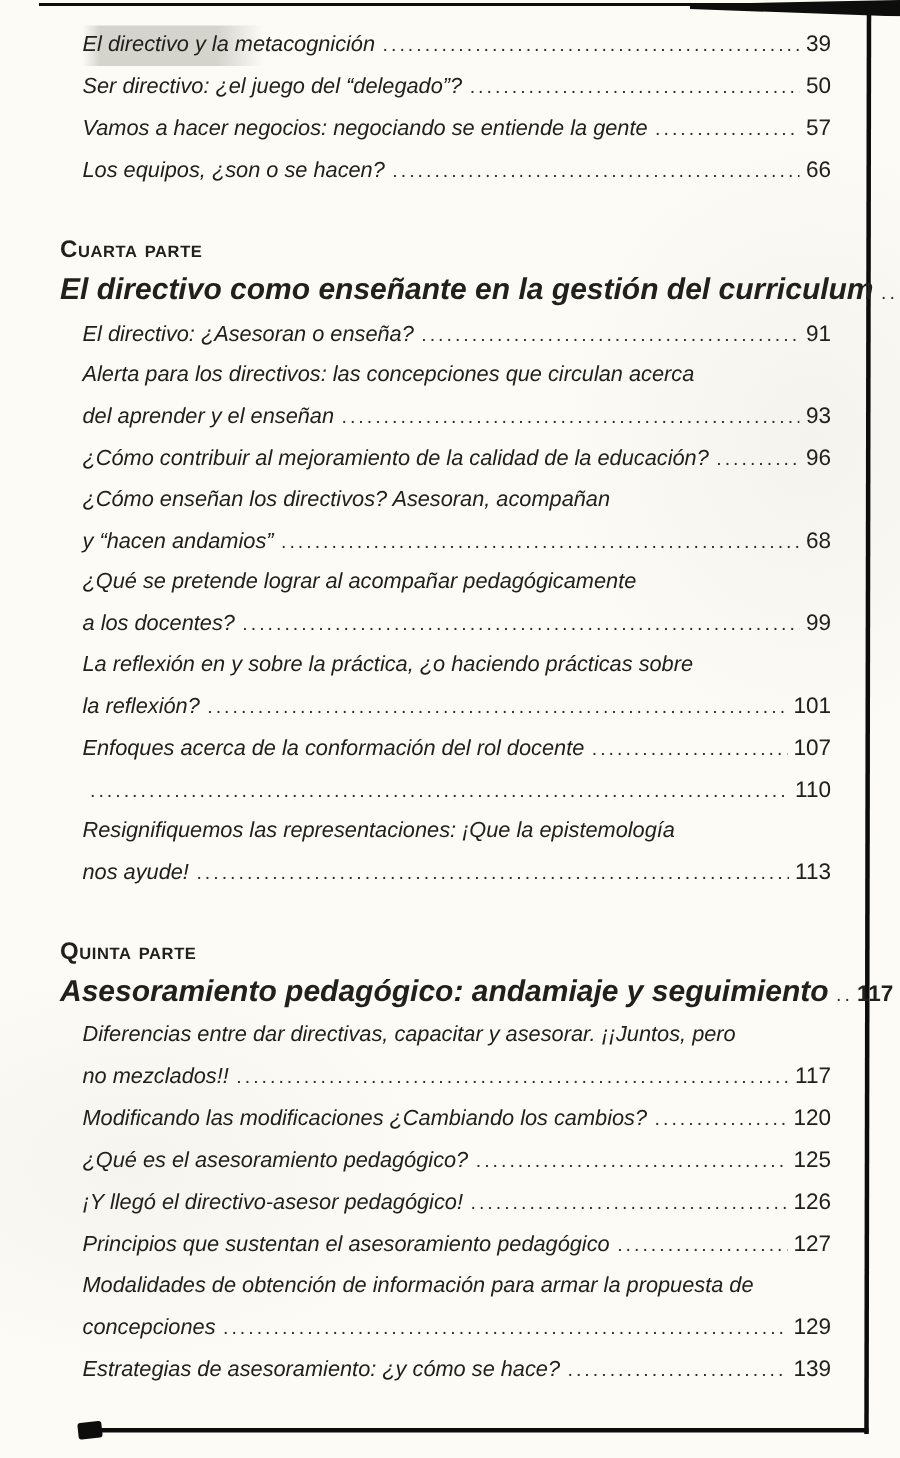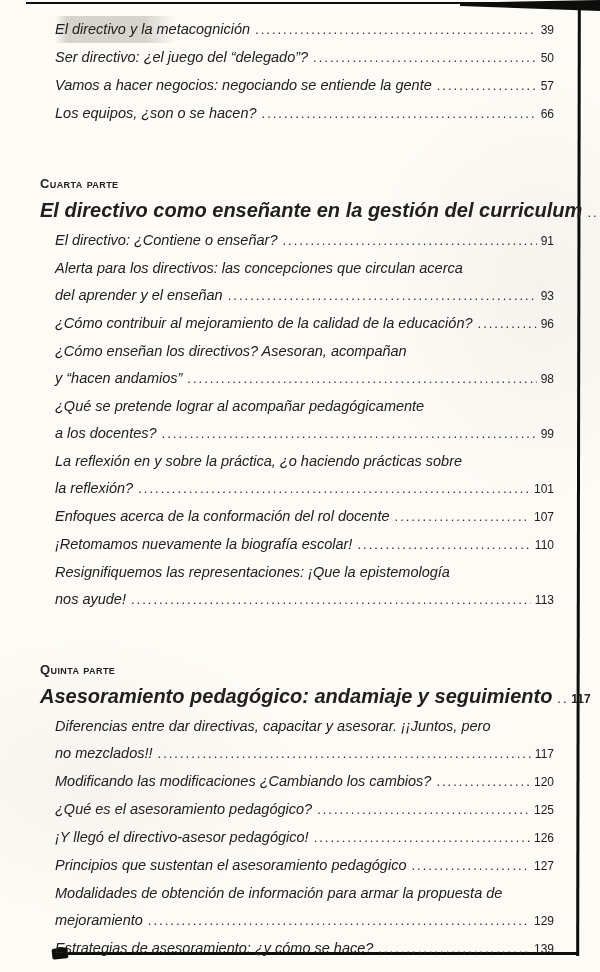--- a/index.html
+++ b/index.html
@@ -53,23 +53,23 @@
   .toc{
     position:absolute;
     top:16px;left:40px;right:46px;
     line-height:27px;
     font-size:14.5px;
   }
   .part{
     font-variant:small-caps;
     font-weight:700;
     font-style:normal;
-    font-size:13px;
+    font-size:16px;
     letter-spacing:0.4px;
-    margin-top:42px;
+    margin-top:25px;
   }
   .entry .line{
     display:flex;
     align-items:baseline;
   }
   .entry .txt{
     font-style:italic;
     white-space:nowrap;
     flex:0 0 auto;
   }
@@ -87,21 +87,21 @@
     content:"........................................................................................................................................................";
     font-style:normal;
     font-weight:400;
     font-size:13px;
     letter-spacing:2px;
     color:#2e2c28;
   }
   .pagenum{
     flex:0 0 auto;
     font-style:normal;
-    font-size:12px;
+    font-size:15px;
     text-align:right;
   }
   .entry.chapter .pagenum{font-weight:700;}
   
   .shaded .txt{
     background:linear-gradient(90deg,
       rgba(150,147,138,0) 0%,
       rgba(150,147,138,0.38) 6%,
       rgba(150,147,138,0.38) 46%,
       rgba(150,147,138,0) 62%);
@@ -149,21 +149,21 @@
       <div class="part">Cuarta parte</div>
       <div class="entry chapter">
         <div class="line">
           <span class="txt">El directivo como enseñante en la gestión del curriculum</span>
           <span class="leader"></span>
           <span class="pagenum">89</span>
         </div>
       </div>
       <div class="entry item">
         <div class="line">
-          <span class="txt">El directivo: ¿Contiene o enseñar?</span>
+          <span class="txt">El directivo: ¿Asesoran o enseña?</span>
           <span class="leader"></span>
           <span class="pagenum">91</span>
         </div>
       </div>
       <div class="entry item">
         <div class="line">
           <span class="txt">Alerta para los directivos: las concepciones que circulan acerca</span>
         </div>
         <div class="line">
           <span class="txt">del aprender y el enseñan</span>
@@ -178,21 +178,21 @@
           <span class="pagenum">96</span>
         </div>
       </div>
       <div class="entry item">
         <div class="line">
           <span class="txt">¿Cómo enseñan los directivos? Asesoran, acompañan</span>
         </div>
         <div class="line">
           <span class="txt">y “hacen andamios”</span>
           <span class="leader"></span>
-          <span class="pagenum">98</span>
+          <span class="pagenum">68</span>
         </div>
       </div>
       <div class="entry item">
         <div class="line">
           <span class="txt">¿Qué se pretende lograr al acompañar pedagógicamente</span>
         </div>
         <div class="line">
           <span class="txt">a los docentes?</span>
           <span class="leader"></span>
           <span class="pagenum">99</span>
@@ -210,21 +210,20 @@
       </div>
       <div class="entry item">
         <div class="line">
           <span class="txt">Enfoques acerca de la conformación del rol docente</span>
           <span class="leader"></span>
           <span class="pagenum">107</span>
         </div>
       </div>
       <div class="entry item">
         <div class="line">
-          <span class="txt">¡Retomamos nuevamente la biografía escolar!</span>
           <span class="leader"></span>
           <span class="pagenum">110</span>
         </div>
       </div>
       <div class="entry item">
         <div class="line">
           <span class="txt">Resignifiquemos las representaciones: ¡Que la epistemología</span>
         </div>
         <div class="line">
           <span class="txt">nos ayude!</span>
@@ -276,21 +275,21 @@
           <span class="txt">Principios que sustentan el asesoramiento pedagógico</span>
           <span class="leader"></span>
           <span class="pagenum">127</span>
         </div>
       </div>
       <div class="entry item">
         <div class="line">
           <span class="txt">Modalidades de obtención de información para armar la propuesta de</span>
         </div>
         <div class="line">
-          <span class="txt">mejoramiento</span>
+          <span class="txt">concepciones</span>
           <span class="leader"></span>
           <span class="pagenum">129</span>
         </div>
       </div>
       <div class="entry item">
         <div class="line">
           <span class="txt">Estrategias de asesoramiento: ¿y cómo se hace?</span>
           <span class="leader"></span>
           <span class="pagenum">139</span>
         </div>

